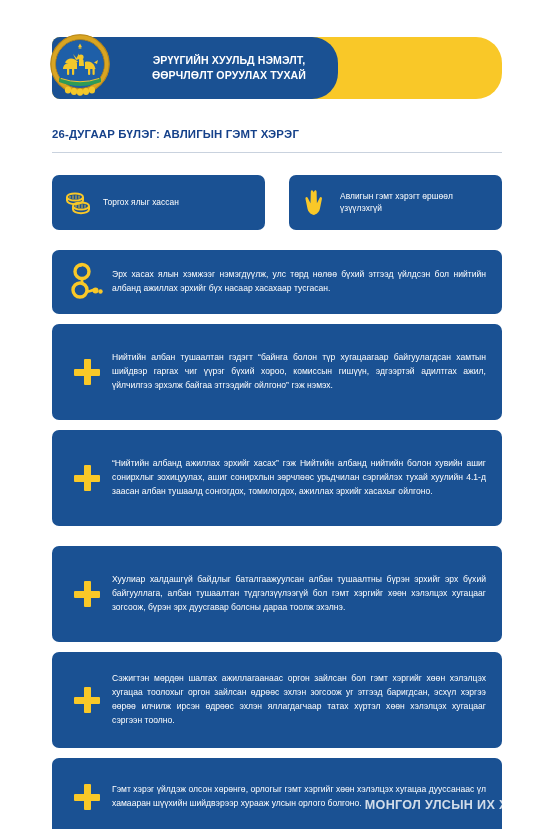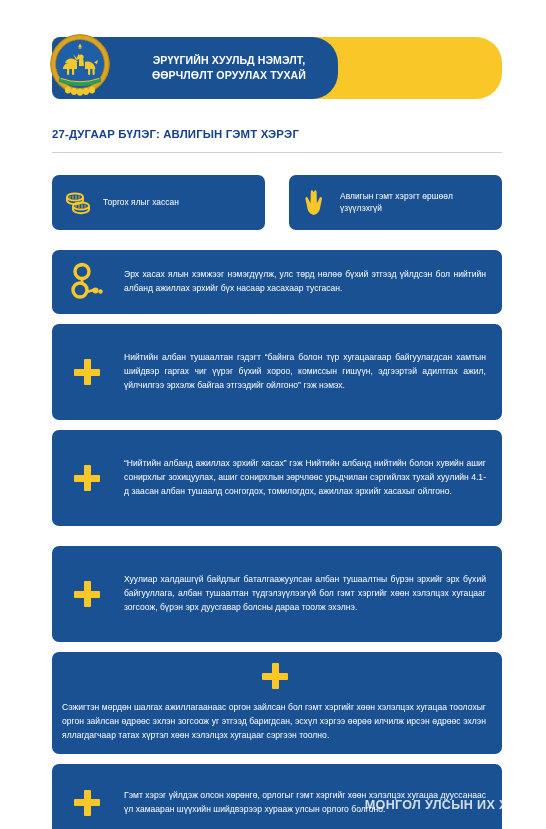--- a/index.html
+++ b/index.html
@@ -125,21 +125,20 @@
   }
   .block {
     position: relative;
     background: #1A5193;
     border-radius: 7px;
     margin-bottom: 10px;
     display: flex;
     align-items: center;
     padding: 11px 14px 11px 10px;
     min-height: 62px;
-    gap: 12px;
   }
   .block-icon {
     flex: 0 0 auto;
     width: 50px;
     display: flex;
     align-items: center;
     justify-content: center;
   }
   .plus-icon {
     width: 26px;
@@ -229,21 +228,21 @@
           <ellipse cx="23" cy="57" rx="3.1" ry="3.6"></ellipse>
           <ellipse cx="29" cy="58.5" rx="3.1" ry="3.6"></ellipse>
           <ellipse cx="35" cy="59.2" rx="3.1" ry="3.6"></ellipse>
           <ellipse cx="41" cy="58.5" rx="3.1" ry="3.6"></ellipse>
           <ellipse cx="47" cy="57" rx="3.1" ry="3.6"></ellipse>
         </g>
       </svg>
     </div>
   </div>
 
-  <div class="section-title">27-ДУГААР БҮЛЭГ: АВЛИГЫН ГЭМТ ХЭРЭГ</div>
+  <div class="section-title">26-ДУГААР БҮЛЭГ: АВЛИГЫН ГЭМТ ХЭРЭГ</div>
   <div class="divider"></div>
 
   <div class="cards">
 
     <div class="card">
       <div class="card-icon">
         <svg width="32" height="30" viewBox="0 0 32 30" aria-hidden="true">
           <g fill="none" stroke="#F9C828" stroke-width="2">
             <ellipse cx="13" cy="9" rx="8" ry="3.6"></ellipse>
             <path d="M5 9v3.6c0 2 3.6 3.6 8 3.6s8-1.6 8-3.6V9"></path>
@@ -317,21 +316,21 @@
       <div class="block-text">“Нийтийн албанд ажиллах эрхийг хасах” гэж Нийтийн албанд нийтийн болон хувийн ашиг сонирхлыг зохицуулах, ашиг сонирхлын зөрчлөөс урьдчилан сэргийлэх тухай хуулийн 4.1-д заасан албан тушаалд сонгогдох, томилогдох, ажиллах эрхийг хасахыг ойлгоно.</div>
     </div>
 
     <div class="block" style="min-height:96px;margin-top:20px;">
       <div class="block-icon">
         <div class="plus-icon"></div>
       </div>
       <div class="block-text">Хуулиар халдашгүй байдлыг баталгаажуулсан албан тушаалтны бүрэн эрхийг эрх бүхий байгууллага, албан тушаалтан түдгэлзүүлээгүй бол гэмт хэргийг хөөн хэлэлцэх хугацааг зогсоож, бүрэн эрх дуусгавар болсны дараа тоолж эхэлнэ.</div>
     </div>
 
-    <div class="block" style="min-height:96px;flex-direction:column;">
+    <div class="block" style="min-height:96px;">
       <div class="block-icon">
         <div class="plus-icon"></div>
       </div>
       <div class="block-text">Сэжигтэн мөрдөн шалгах ажиллагаанаас оргон зайлсан бол гэмт хэргийг хөөн хэлэлцэх хугацаа тоолохыг оргон зайлсан өдрөөс эхлэн зогсоож уг этгээд баригдсан, эсхүл хэргээ өөрөө илчилж ирсэн өдрөөс эхлэн яллагдагчаар татах хүртэл хөөн хэлэлцэх хугацааг сэргээн тоолно.</div>
     </div>
 
     <div class="block" style="min-height:78px;">
       <div class="block-icon">
         <div class="plus-icon"></div>
       </div>

